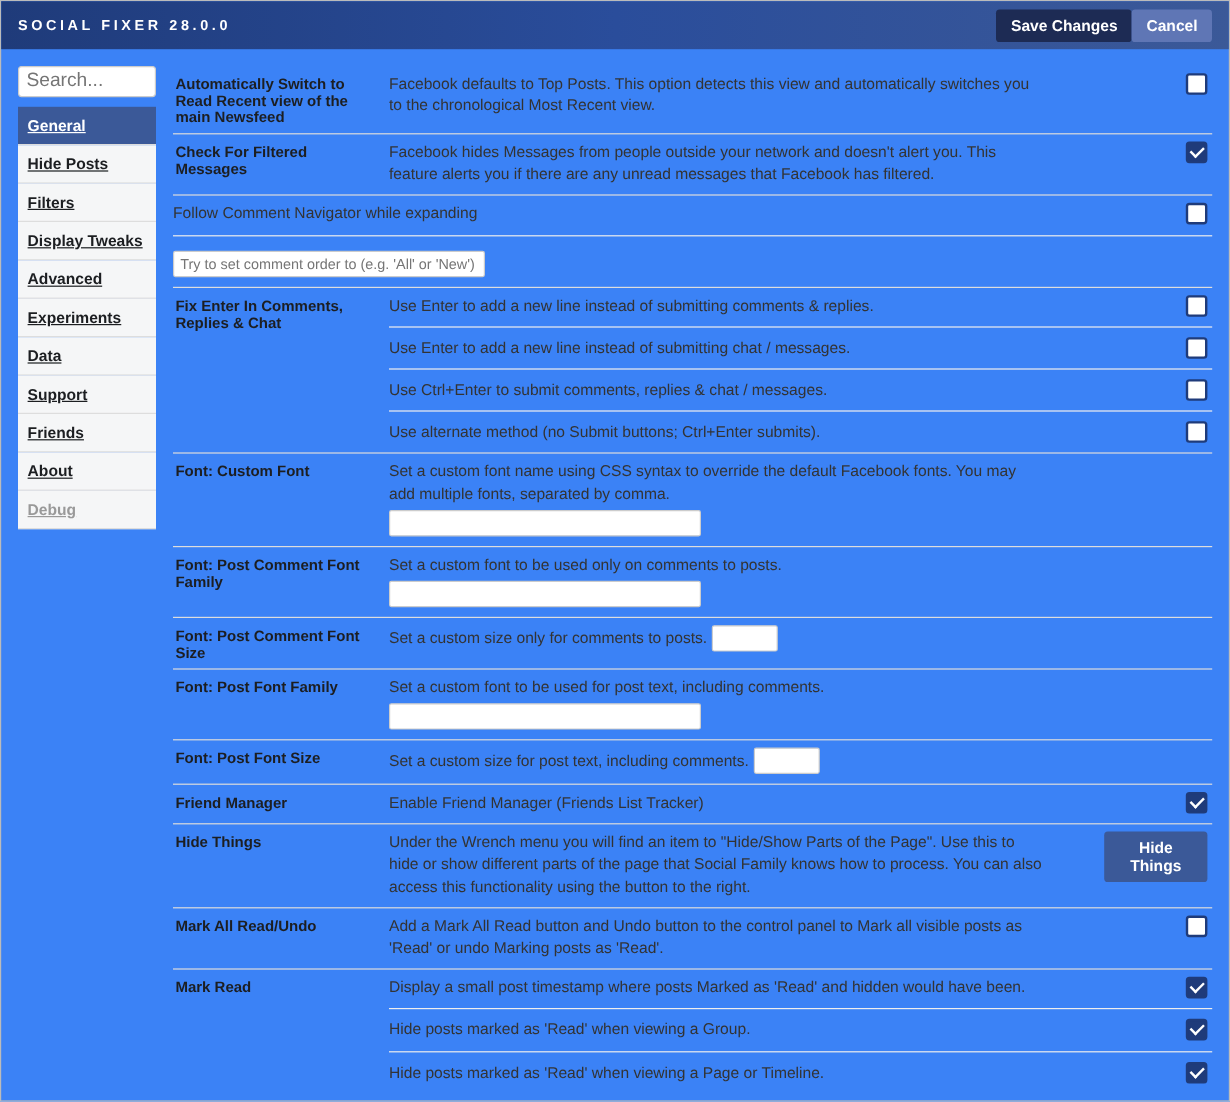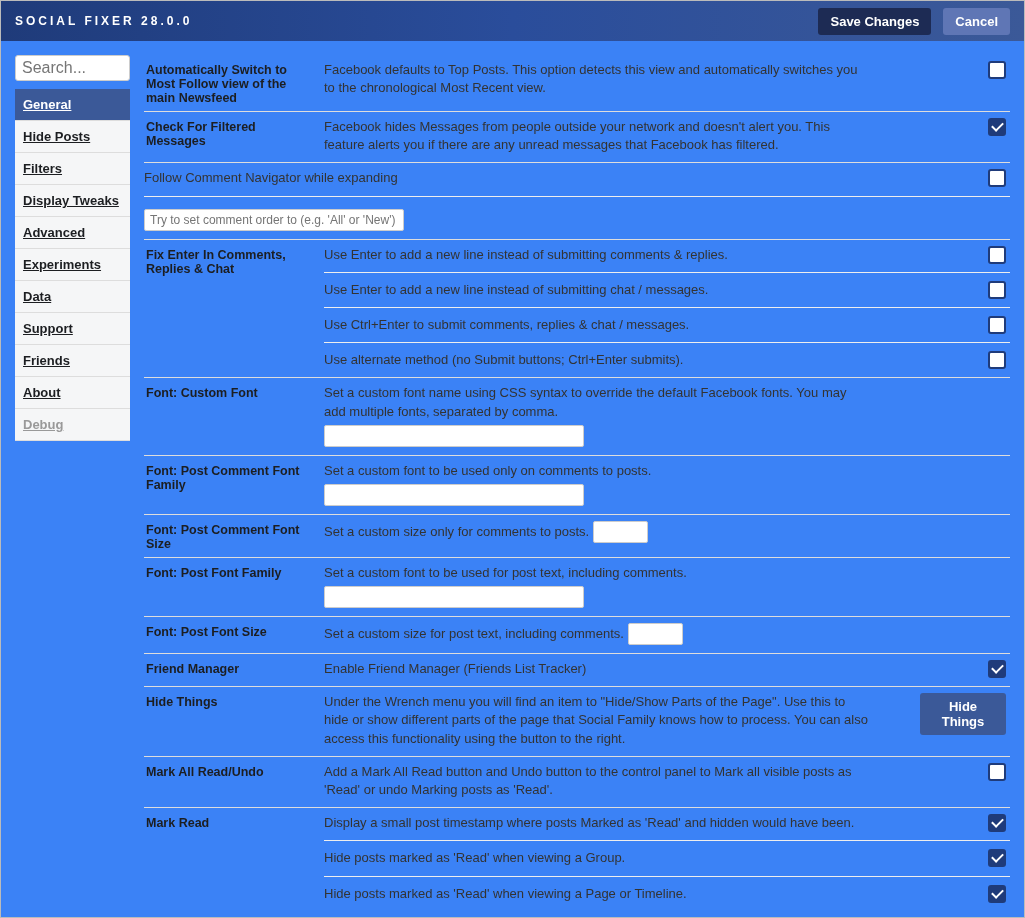--- a/index.html
+++ b/index.html
@@ -28,21 +28,21 @@
   display: flex;
   align-items: center;
   justify-content: space-between;
   height: 40px;
 }
 .title {
   font-weight: bold;
   letter-spacing: 3px;
   font-size: 12px;
 }
-.header-buttons { display: flex; gap: 12px; }
+.header-buttons { display: flex; gap: 0; }
 .btn {
   padding: 6px 12px;
   border-radius: 3px;
   font-size: 13px;
   font-weight: 600;
   cursor: pointer;
   border: none;
 }
 .btn-save { background: #1d2b54; color: #fff; }
 .btn-cancel { background: #5f76b5; color: #fff; }
@@ -194,21 +194,21 @@
       <div class="nav-item">Data</div>
       <div class="nav-item">Support</div>
       <div class="nav-item">Friends</div>
       <div class="nav-item">About</div>
       <div class="nav-item debug">Debug</div>
     </div>
 
     <div class="content">
 
       <div class="option-row">
-        <div class="option-label">Automatically Switch to Most Follow view of the main Newsfeed</div>
+        <div class="option-label">Automatically Switch to Read Recent view of the main Newsfeed</div>
         <div class="option-body">
           <div class="sub-row">
             <div class="desc">Facebook defaults to Top Posts. This option detects this view and automatically switches you to the chronological Most Recent view.</div>
             <div class="control">
                 <span class="checkbox"></span>
               </div>
           </div>
         </div>
       </div>
 

